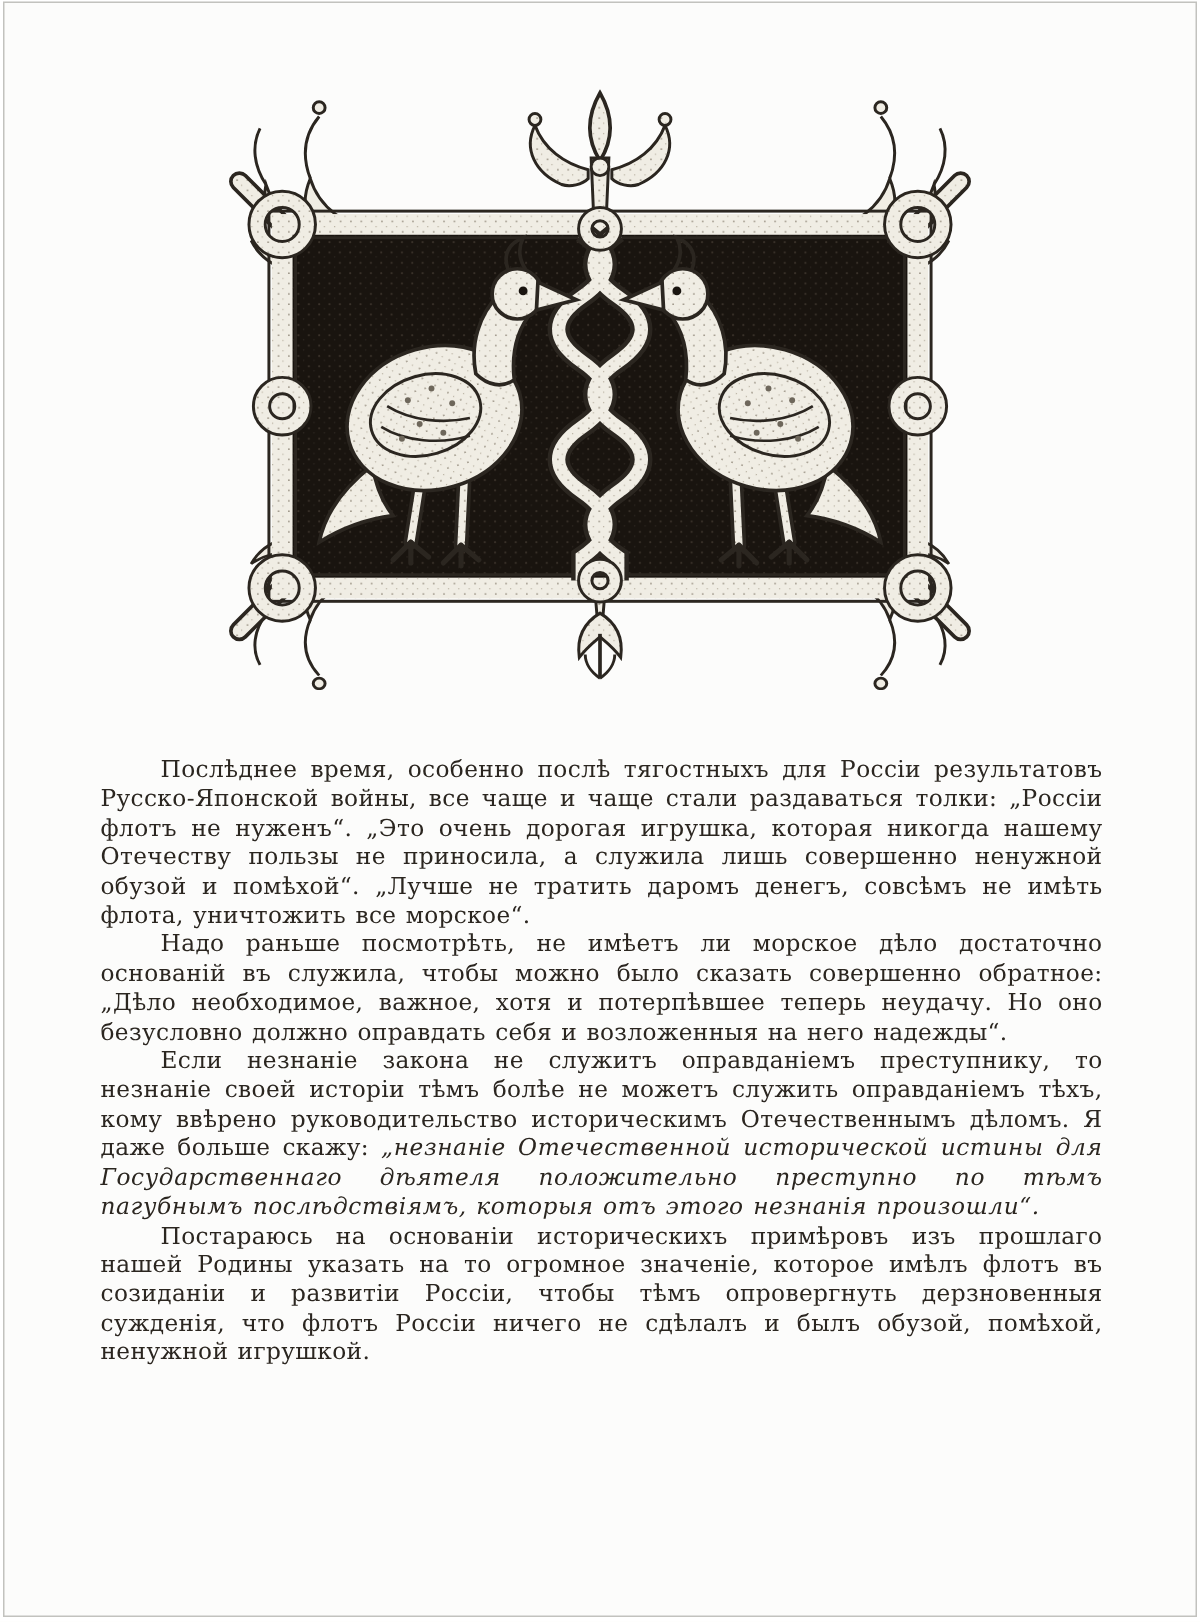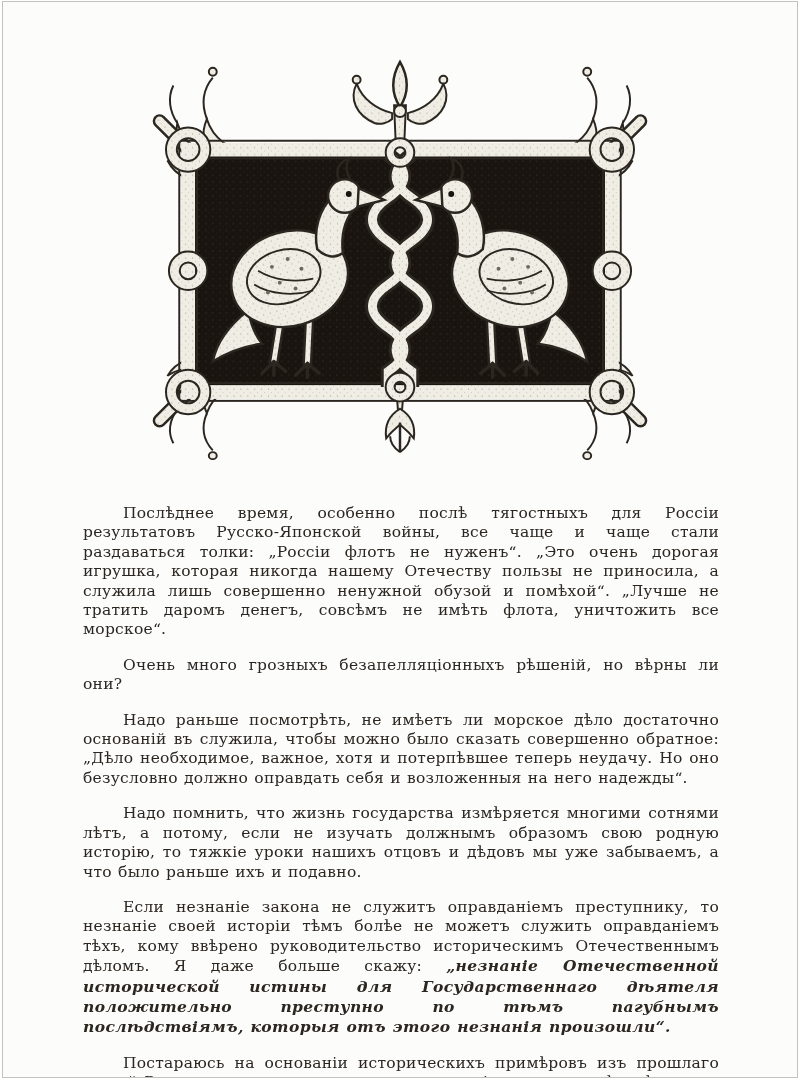--- a/index.html
+++ b/index.html
@@ -25,26 +25,26 @@
   .text-block{
     margin:44px 62px 0 64px;
     font-size:15.5px;
     line-height:19.4px;
     color:#2b2620;
     text-align:justify;
     letter-spacing:0.25px;
     word-spacing:1px;
   }
   .para{
-    margin:16px;
+    margin:0;
     text-indent:40px;
   }
   .quote-italic{
     font-style:italic;
-    font-weight:700;
+    font-weight:400;
     letter-spacing:0.4px;
   }
 </style>
 </head>
 <body>
 
 <div class="page">
 
   <div class="ornament-wrap">
     <svg viewBox="0 0 580 410" width="572" height="404" aria-hidden="true">
@@ -182,20 +182,18 @@
         <use href="#birdLeft"></use>
       </g>
       <g>
         <use href="#birdLeft" transform="translate(580,0) scale(-1,1)"></use>
       </g>
     </svg>
   </div>
 
   <div class="text-block">
     <p class="para">Послѣднее время, особенно послѣ тягостныхъ для Россіи результатовъ Русско-Японской войны, все чаще и чаще стали раздаваться толки: „Россіи флотъ не нуженъ“. „Это очень дорогая игрушка, которая никогда нашему Отечеству пользы не приносила, а служила лишь совершенно ненужной обузой и помѣхой“. „Лучше не тратить даромъ денегъ, совсѣмъ не имѣть флота, уничтожить все морское“.</p>
-    <p class="para">Очень много грозныхъ безапелляціонныхъ рѣшеній, но вѣрны ли они?</p>
     <p class="para">Надо раньше посмотрѣть, не имѣетъ ли морское дѣло достаточно основаній въ служила, чтобы можно было сказать совершенно обратное: „Дѣло необходимое, важное, хотя и потерпѣвшее теперь неудачу. Но оно безусловно должно оправдать себя и возложенныя на него надежды“.</p>
-    <p class="para">Надо помнить, что жизнь государства измѣряется многими сотнями лѣтъ, а потому, если не изучать должнымъ образомъ свою родную исторію, то тяжкіе уроки нашихъ отцовъ и дѣдовъ мы уже забываемъ, а что было раньше ихъ и подавно.</p>
     <p class="para"><span>Если незнаніе закона не служитъ оправданіемъ преступнику, то незнаніе своей исторіи тѣмъ болѣе не можетъ служить оправданіемъ тѣхъ, кому ввѣрено руководительство историческимъ Отечественнымъ дѣломъ. Я даже больше скажу: </span><em class="quote-italic">„незнаніе Отечественной исторической истины для Государственнаго дѣятеля положительно преступно по тѣмъ пагубнымъ послѣдствіямъ, которыя отъ этого незнанія произошли“.</em></p>
     <p class="para">Постараюсь на основаніи историческихъ примѣровъ изъ прошлаго нашей Родины указать на то огромное значеніе, которое имѣлъ флотъ въ созиданіи и развитіи Россіи, чтобы тѣмъ опровергнуть дерзновенныя сужденія, что флотъ Россіи ничего не сдѣлалъ и былъ обузой, помѣхой, ненужной игрушкой.</p>
   </div>
 
 </div>
 
 </body></html>

